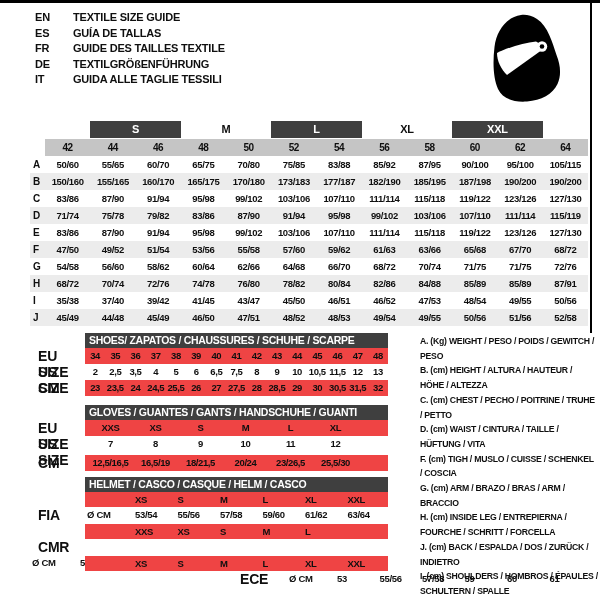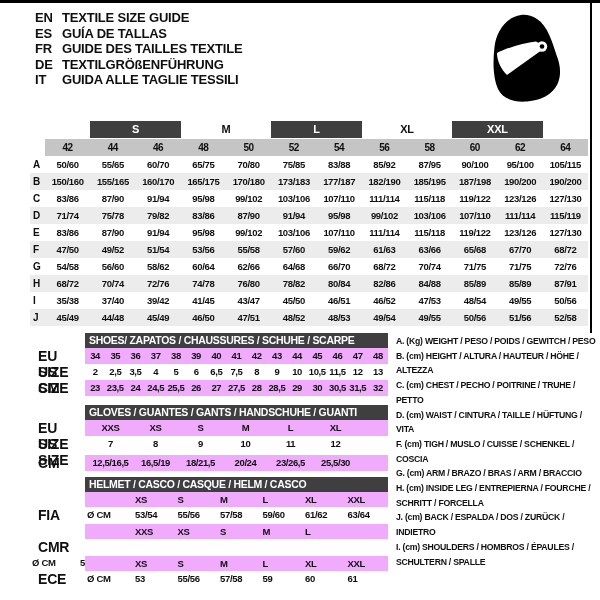--- a/index.html
+++ b/index.html
@@ -3,21 +3,21 @@
 <meta charset="utf-8">
 <style>
   * { margin:0; padding:0; box-sizing:border-box; }
   html,body { width:600px; height:600px; background:#fff; }
   body { font-family:"Liberation Sans", sans-serif; font-weight:bold; color:#0f0f0f; position:relative; overflow:hidden; }
   .border-top { position:absolute; left:0; top:0; width:600px; height:3px; background:#000; }
   .border-right { position:absolute; left:590px; top:0; width:2px; height:333px; background:#000; }
 
   
   .lang-list { position:absolute; left:35px; top:10px; }
-  .lang-row { display:flex; font-size:13px; line-height:15.5px; letter-spacing:-0.2px; }
+  .lang-row { display:flex; font-size:11px; line-height:15.5px; letter-spacing:-0.2px;gap:11px; }
   .lang-code { width:27px; }
 
   .helmet-icon { position:absolute; left:492px; top:14px; }
 
   
   .main-table { position:absolute; left:30px; top:121px; width:558px; }
   .mt-size-row { display:grid; grid-template-columns:15px repeat(12,1fr); height:17px; margin-bottom:1px; }
   .size-cell { text-align:center; font-size:11px; line-height:17px; letter-spacing:-0.2px; }
   .size-cell.dark { background:#3f3f3f; color:#fff; }
   .mt-row { display:grid; grid-template-columns:15px repeat(12,1fr); height:17px; }
@@ -27,31 +27,31 @@
   .mt-cell.num { background:#c5c5c5; font-size:10px; }
 
   
   .sec { position:absolute; left:30px; width:560px; }
   .sec-title-row { display:flex; height:15px; }
   .sec-title-spacer { width:55px; }
   .sec-title-bar { width:303px; background:#3f3f3f; color:#fff; font-size:10.5px; line-height:15px; padding-left:4px; letter-spacing:-0.3px; white-space:nowrap; }
   .sec-row { display:flex; height:16px; }
   .sec-label { width:55px; font-size:14px; line-height:16px; padding-left:8px; letter-spacing:-0.2px; }
   .sec-part { width:303px; display:grid; }
-  .sec-part.shaded { background:#f0abfc; }
+  .sec-part.shaded { background:#ef4444; }
   .sec-cell { text-align:center; font-size:9.5px; line-height:16px; letter-spacing:-0.4px; white-space:nowrap; }
   .shoes-part { grid-template-columns:repeat(15,1fr); }
   .gloves-part { grid-template-columns:repeat(6,45px) 1fr; padding-left:3px; }
   .helmet-part { grid-template-columns:48px repeat(6,42.5px); }
   .helmet-part .sec-cell { text-align:left; padding-left:2px; letter-spacing:-0.3px; }
   .gap3 { margin-top:3px; }
 
   
   .legend { position:absolute; left:396px; top:334px; width:202px; }
-  .legend-item { font-size:8.7px; line-height:14.7px; letter-spacing:-0.25px; }
+  .legend-item { font-size:8.7px; line-height:14.7px; letter-spacing:-0.25px;margin-left:24px; }
 </style>
 </head>
 <body>
 
 <div class="border-top"></div>
 <div class="border-right"></div>
 
 <div class="lang-list">
   <div class="lang-row">
     <span class="lang-code">EN</span>
@@ -424,21 +424,21 @@
       <div class="sec-part helmet-part shaded" style="height: 15px;">
         <div class="sec-cell"></div>
         <div class="sec-cell">XS</div>
         <div class="sec-cell">S</div>
         <div class="sec-cell">M</div>
         <div class="sec-cell">L</div>
         <div class="sec-cell">XL</div>
         <div class="sec-cell">XXL</div>
       </div>
     </div>
-    <div class="sec-row" style="height: 17px;">
+    <div class="sec-row" style="height: 17px; justify-content: flex-end;">
       <div class="sec-label">ECE</div>
       <div class="sec-part helmet-part">
         <div class="sec-cell">Ø CM</div>
         <div class="sec-cell">53</div>
         <div class="sec-cell">55/56</div>
         <div class="sec-cell">57/58</div>
         <div class="sec-cell">59</div>
         <div class="sec-cell">60</div>
         <div class="sec-cell">61</div>
       </div>

